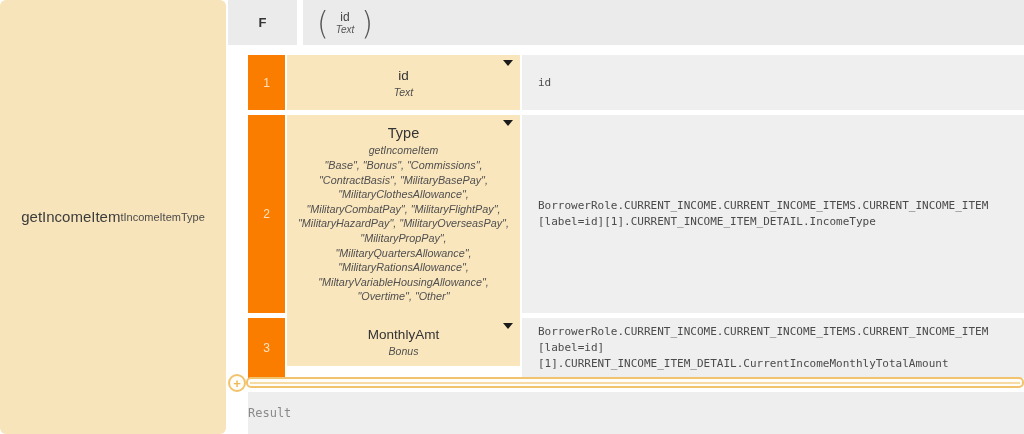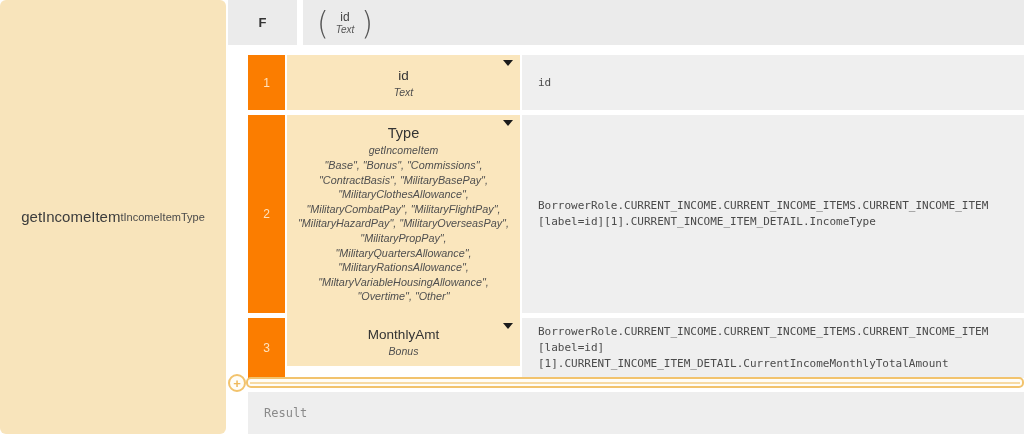--- a/index.html
+++ b/index.html
@@ -79,21 +79,21 @@
     border: 2px solid #f2c36d; border-radius: 5px; background: #fffdf7;
   }
   .add-bar-inner {
     position: absolute; left: 2px; right: 2px; top: 2.5px; height: 2px;
     background: #f7dba4;
   }
 
   
   .result-pane {
     position: absolute; left: 248px; top: 392px; width: 776px; height: 42px;
-    background: #eeeeee; display: flex; align-items: center; padding-left: 16px;
+    background: #eeeeee; display: flex; align-items: center; padding-left: 0;
   }
   .result-label {
     font-family: "DejaVu Sans Mono", "Liberation Mono", monospace;
     font-size: 12px; color: #8a8a8a;
   }
 </style>
 </head>
 <body>
 
 <div id="app">

